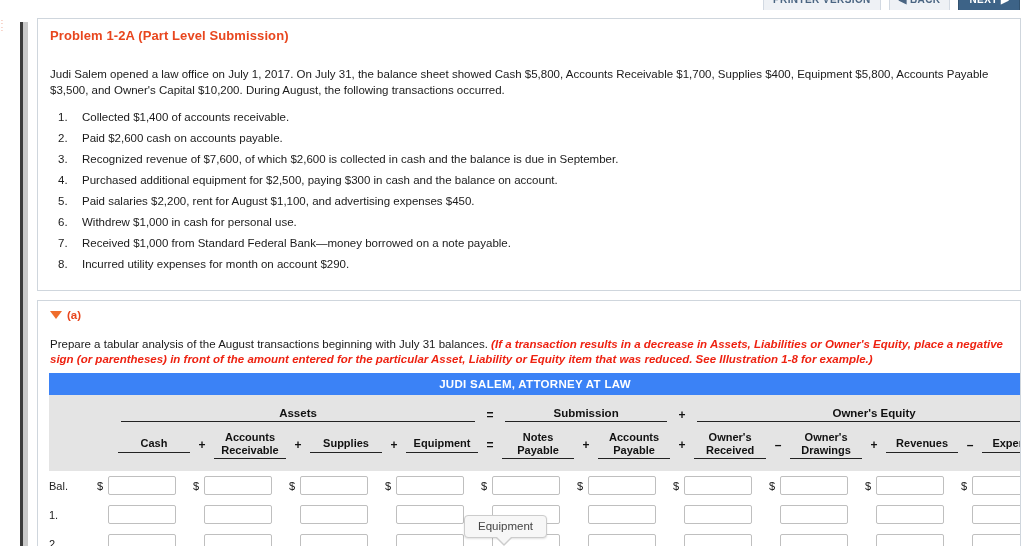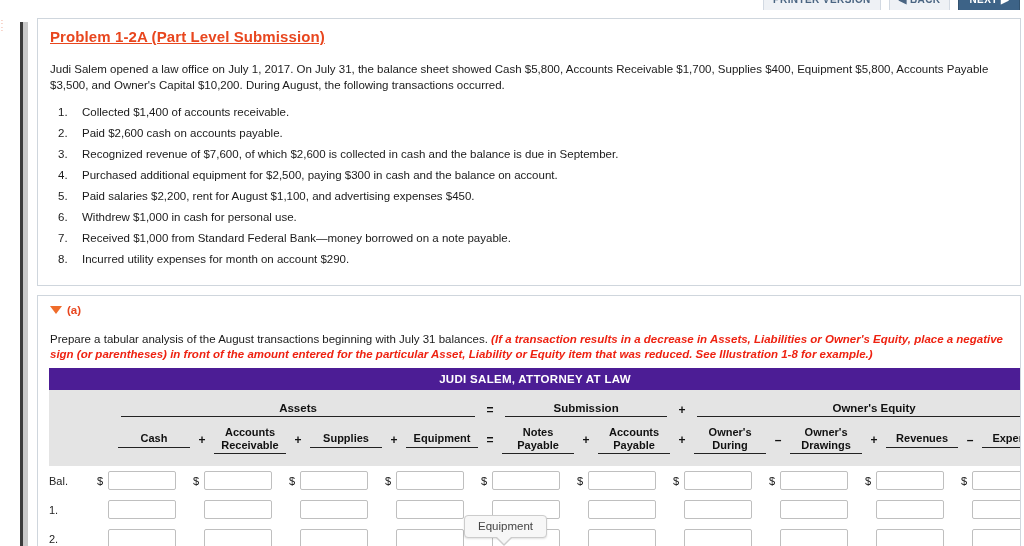--- a/index.html
+++ b/index.html
@@ -77,25 +77,24 @@
 
   .card {
     border: 1px solid #cfd6dd;
     background: #ffffff;
     margin: 8px 3px 0 8px;
     padding: 9px 12px 12px 12px;
   }
 
   .prob-title {
     color: #e8461e;
-    font-size: 15px;
+    font-size: 13px;
     font-weight: bold;
-    margin: 0 0 17px 0;
+    margin: 0 0 24px 0;
     letter-spacing: .1px;
-    text-decoration: underline;
   }
   .intro {
     font-size: 11.5px;
     color: #1a1a1a;
     line-height: 15.5px;
     margin: 0 0 2px 0;
   }
 
   .txlist {
     margin: 12px 0 0 0;
@@ -139,21 +138,21 @@
     font-size: 11.5px; color: #1a1a1a; line-height: 14.5px;
     margin: 16px 0 7px 2px;
   }
   .instr em {
     color: #ee2211; font-style: italic; font-weight: bold;
   }
 
   
   .ws { width: 972px; margin: 0 0 0 1px; }
   .ws-title {
-    background: #4c1d95;
+    background: #3b82f6;
     color: #ffffff;
     font-size: 11.5px; font-weight: bold;
     text-align: center;
     letter-spacing: .3px;
     padding: 5px 0 5px 0;
   }
   .ws-head {
     background: #e4e4e4;
     padding: 12px;
   }
@@ -401,21 +400,21 @@
             <td class="op">=</td>
             <td class="colhd">
               <span>Notes</span><span class="u">Payable</span>
             </td>
             <td class="op">+</td>
             <td class="colhd">
               <span>Accounts</span><span class="u">Payable</span>
             </td>
             <td class="op">+</td>
             <td class="colhd">
-              <span>Owner's</span><span class="u">During</span>
+              <span>Owner's</span><span class="u">Received</span>
             </td>
             <td class="op">–</td>
             <td class="colhd">
               <span>Owner's</span><span class="u">Drawings</span>
             </td>
             <td class="op">+</td>
             <td class="colhd">
               <span></span><span class="u">Revenues</span>
             </td>
             <td class="op">–</td>

